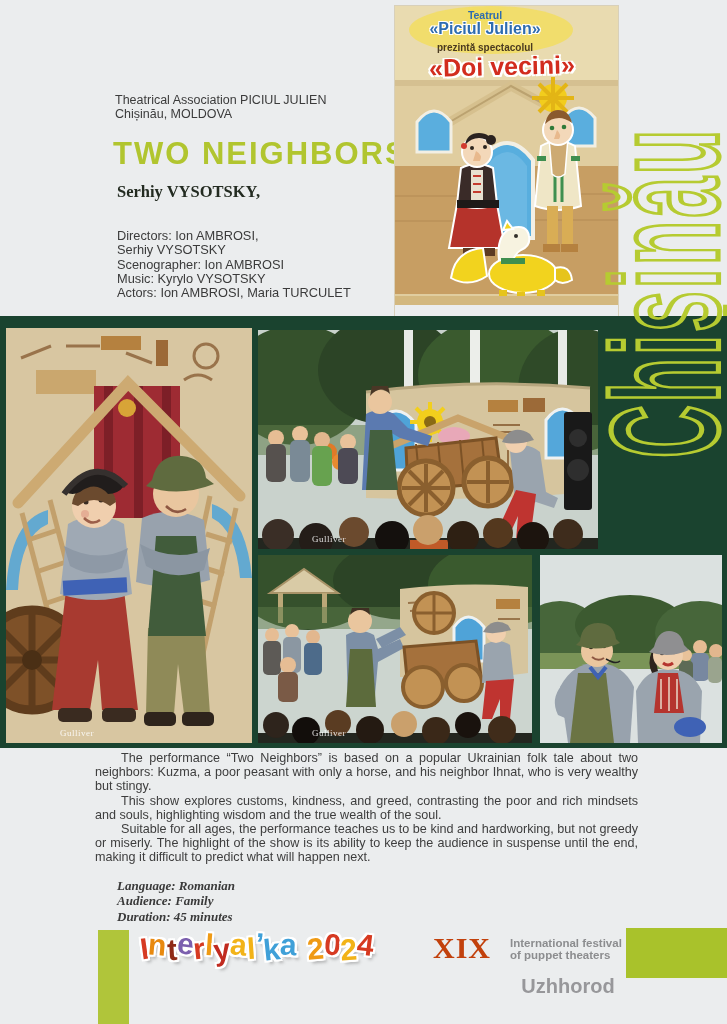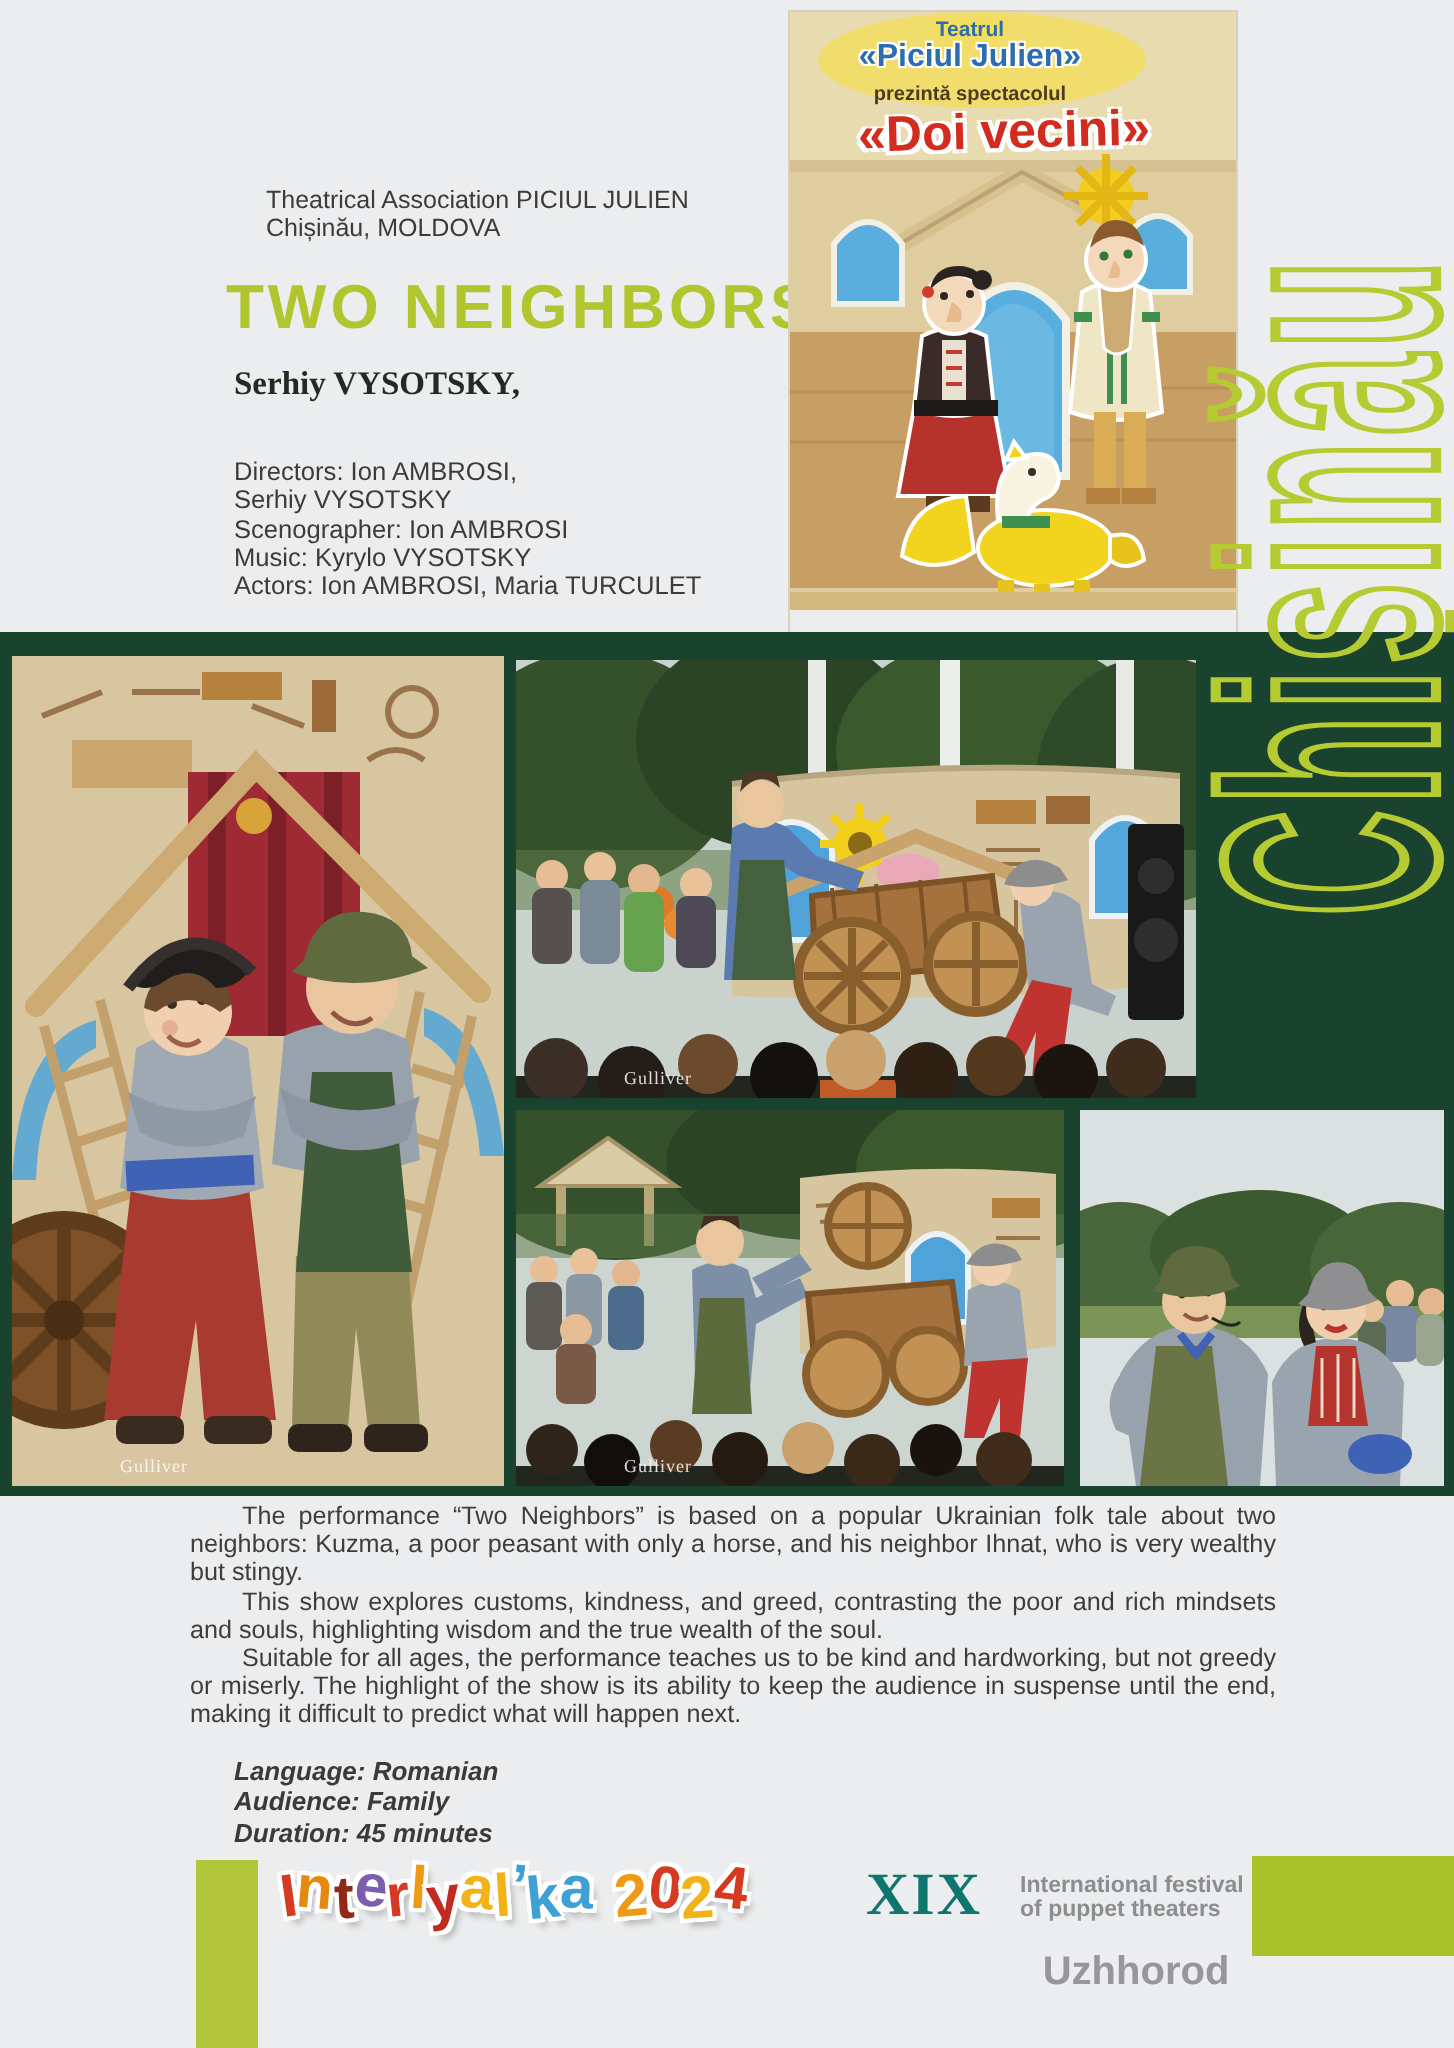--- a/index.html
+++ b/index.html
@@ -1,21 +1,21 @@
 <!DOCTYPE html>
 <html><head>
 <meta charset="utf-8">
 <style>
   html,body{margin:0;padding:0;background:#c8c9cb;}
   .page{position:relative;width:727px;height:1024px;background:#ebedee;overflow:hidden;
         font-family:"Liberation Sans",sans-serif;margin:0 auto;}
   .abs{position:absolute;}
 
   
-  #assoc{left:133px;top:93px;font-size:12.5px;line-height:14px;color:#3b3b3b;}
+  #assoc{left:115px;top:93px;font-size:12.5px;line-height:14px;color:#3b3b3b;}
   #title{left:113px;top:136px;font-size:31px;font-weight:bold;letter-spacing:2px;color:#b1c52f;
          white-space:nowrap;}
   #author{left:117px;top:182px;font-family:"Liberation Serif",serif;font-size:16.5px;
           font-weight:bold;line-height:20px;color:#232b21;}
   #credits{left:117px;top:229px;font-size:12.8px;line-height:14.3px;color:#3b3b3b;}
 
   
   #poster{left:395px;top:6px;width:223px;height:316px;box-shadow:0 0 0 1px #d8d0ba;}
   #poster svg{position:absolute;left:0;top:0;}
   .poster-text{position:absolute;width:180px;left:0;text-align:center;font-weight:bold;white-space:nowrap;}
@@ -42,34 +42,34 @@
   .watermark{position:absolute;left:6px;bottom:5px;color:#fff;opacity:.85;font-size:9px;
              font-family:"Liberation Serif",serif;letter-spacing:.5px;padding-left:48px;}
 
   
   #description{left:95px;top:751px;width:543px;font-size:12.6px;line-height:14.2px;
                color:#3d3d3d;text-align:justify;}
   #description p{margin:0;text-indent:26px;}
 
   
   #details{left:117px;top:878px;font-size:13px;font-weight:bold;font-style:italic;
-           line-height:15.4px;color:#3a3a3a;}
+           line-height:15.4px;color:#3a3a3a;font-family:Liberation Serif, serif;}
 
   
   #footer-bar{left:98px;top:930px;width:31px;height:94px;background:#b0c53a;}
   #page-num{width:100%;text-align:center;margin-top:14px;color:#fff;font-weight:bold;font-size:14px;padding-left:39px;}
   #logo{left:140px;top:930px;height:56px;white-space:nowrap;}
   .logo-ch{display:inline-block;font-size:30px;font-weight:bold;font-family:"Liberation Sans",sans-serif;
            text-shadow:-2px -2px 0 #fff,2px -2px 0 #fff,-2px 2px 0 #fff,2px 2px 0 #fff,
                        0 -2px 0 #fff,0 2px 0 #fff,-2px 0 0 #fff,2px 0 0 #fff,3px 4px 3px rgba(110,110,110,.45);}
   .logo-sp{display:inline-block;width:10px;}
   #festival{left:433px;top:935px;width:200px;}
   .fest-row{display:flex;align-items:flex-start;}
   #fest-numeral{font-family:"Liberation Serif",serif;font-weight:bold;font-size:30px;
-                line-height:26px;color:#0f766e;letter-spacing:1px;}
+                line-height:26px;color:#c2410c;letter-spacing:1px;}
   .fest-lines{margin-left:19px;font-size:11.5px;font-weight:bold;line-height:12px;color:#8c8d8f;padding-top:2px;}
   #fest-city{margin-left:60px;width:150px;text-align:center;font-size:20px;font-weight:bold;
              color:#97979a;margin-top:14px;}
   #footer-right-block{left:626px;top:928px;width:101px;height:50px;background:#a9c22b;}
 </style>
 </head>
 <body>
 
 <div class="page">
 

